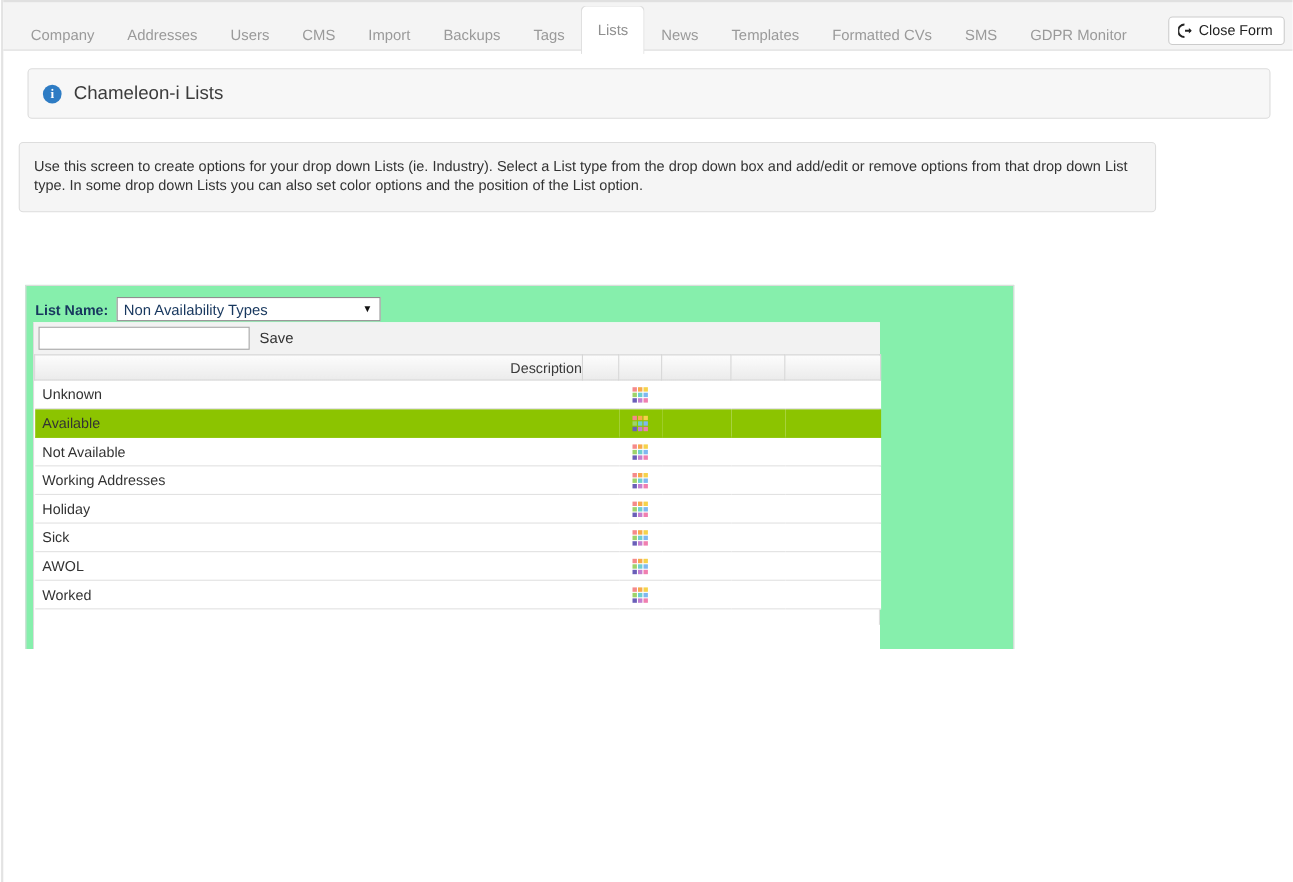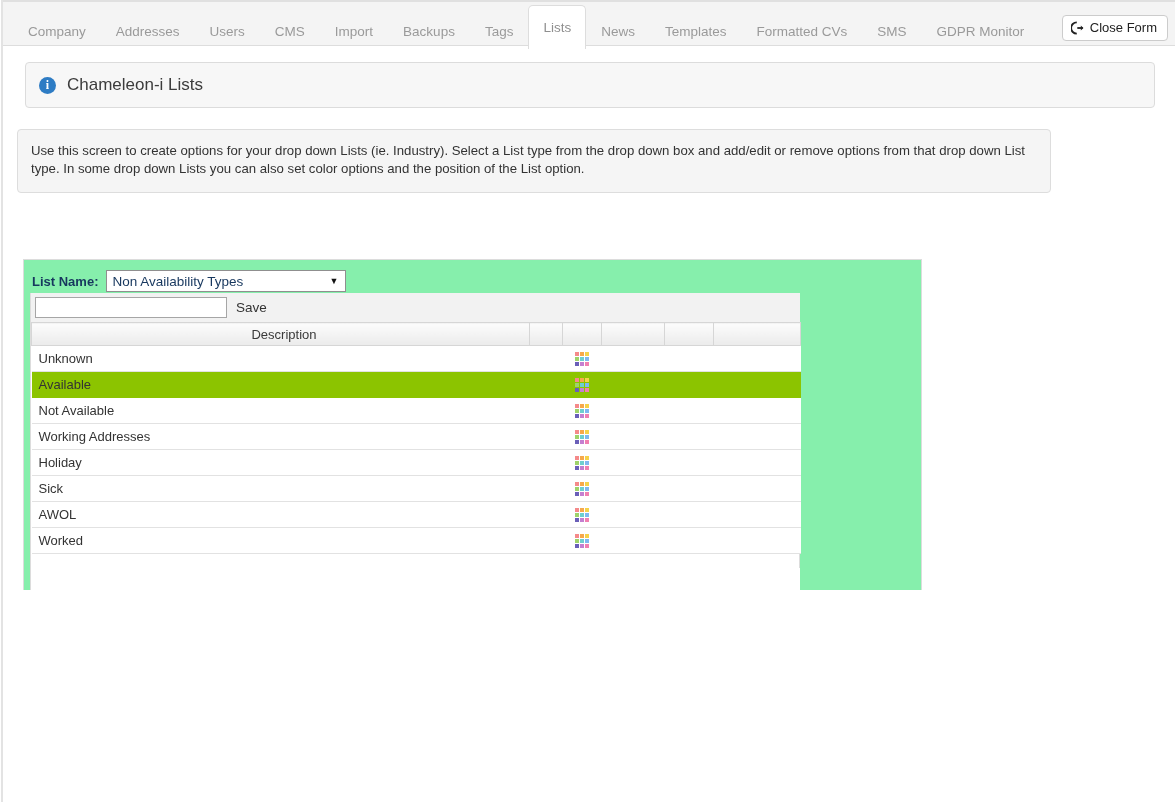--- a/index.html
+++ b/index.html
@@ -249,21 +249,21 @@
     width: 769px;
     border-collapse: collapse;
     table-layout: fixed;
     font-size: 13px;
   }
   #opt-table th {
     background: linear-gradient(to bottom, #fcfcfc 0%, #ebebeb 100%);
     border: 1px solid #d6d6d6;
     border-top: 1px solid #d6d6d6;
     height: 23px;
-    text-align: center;
+    text-align: right;
     font-weight: normal;
     color: #3a3a3a;
     font-size: 13px;
     padding: 0 0 0 7px;
     box-sizing: border-box;
   }
   #opt-table td {
     border-bottom: 1px solid #e2e2e2;
     height: 26px;
     padding: 0 0 0 7px;

